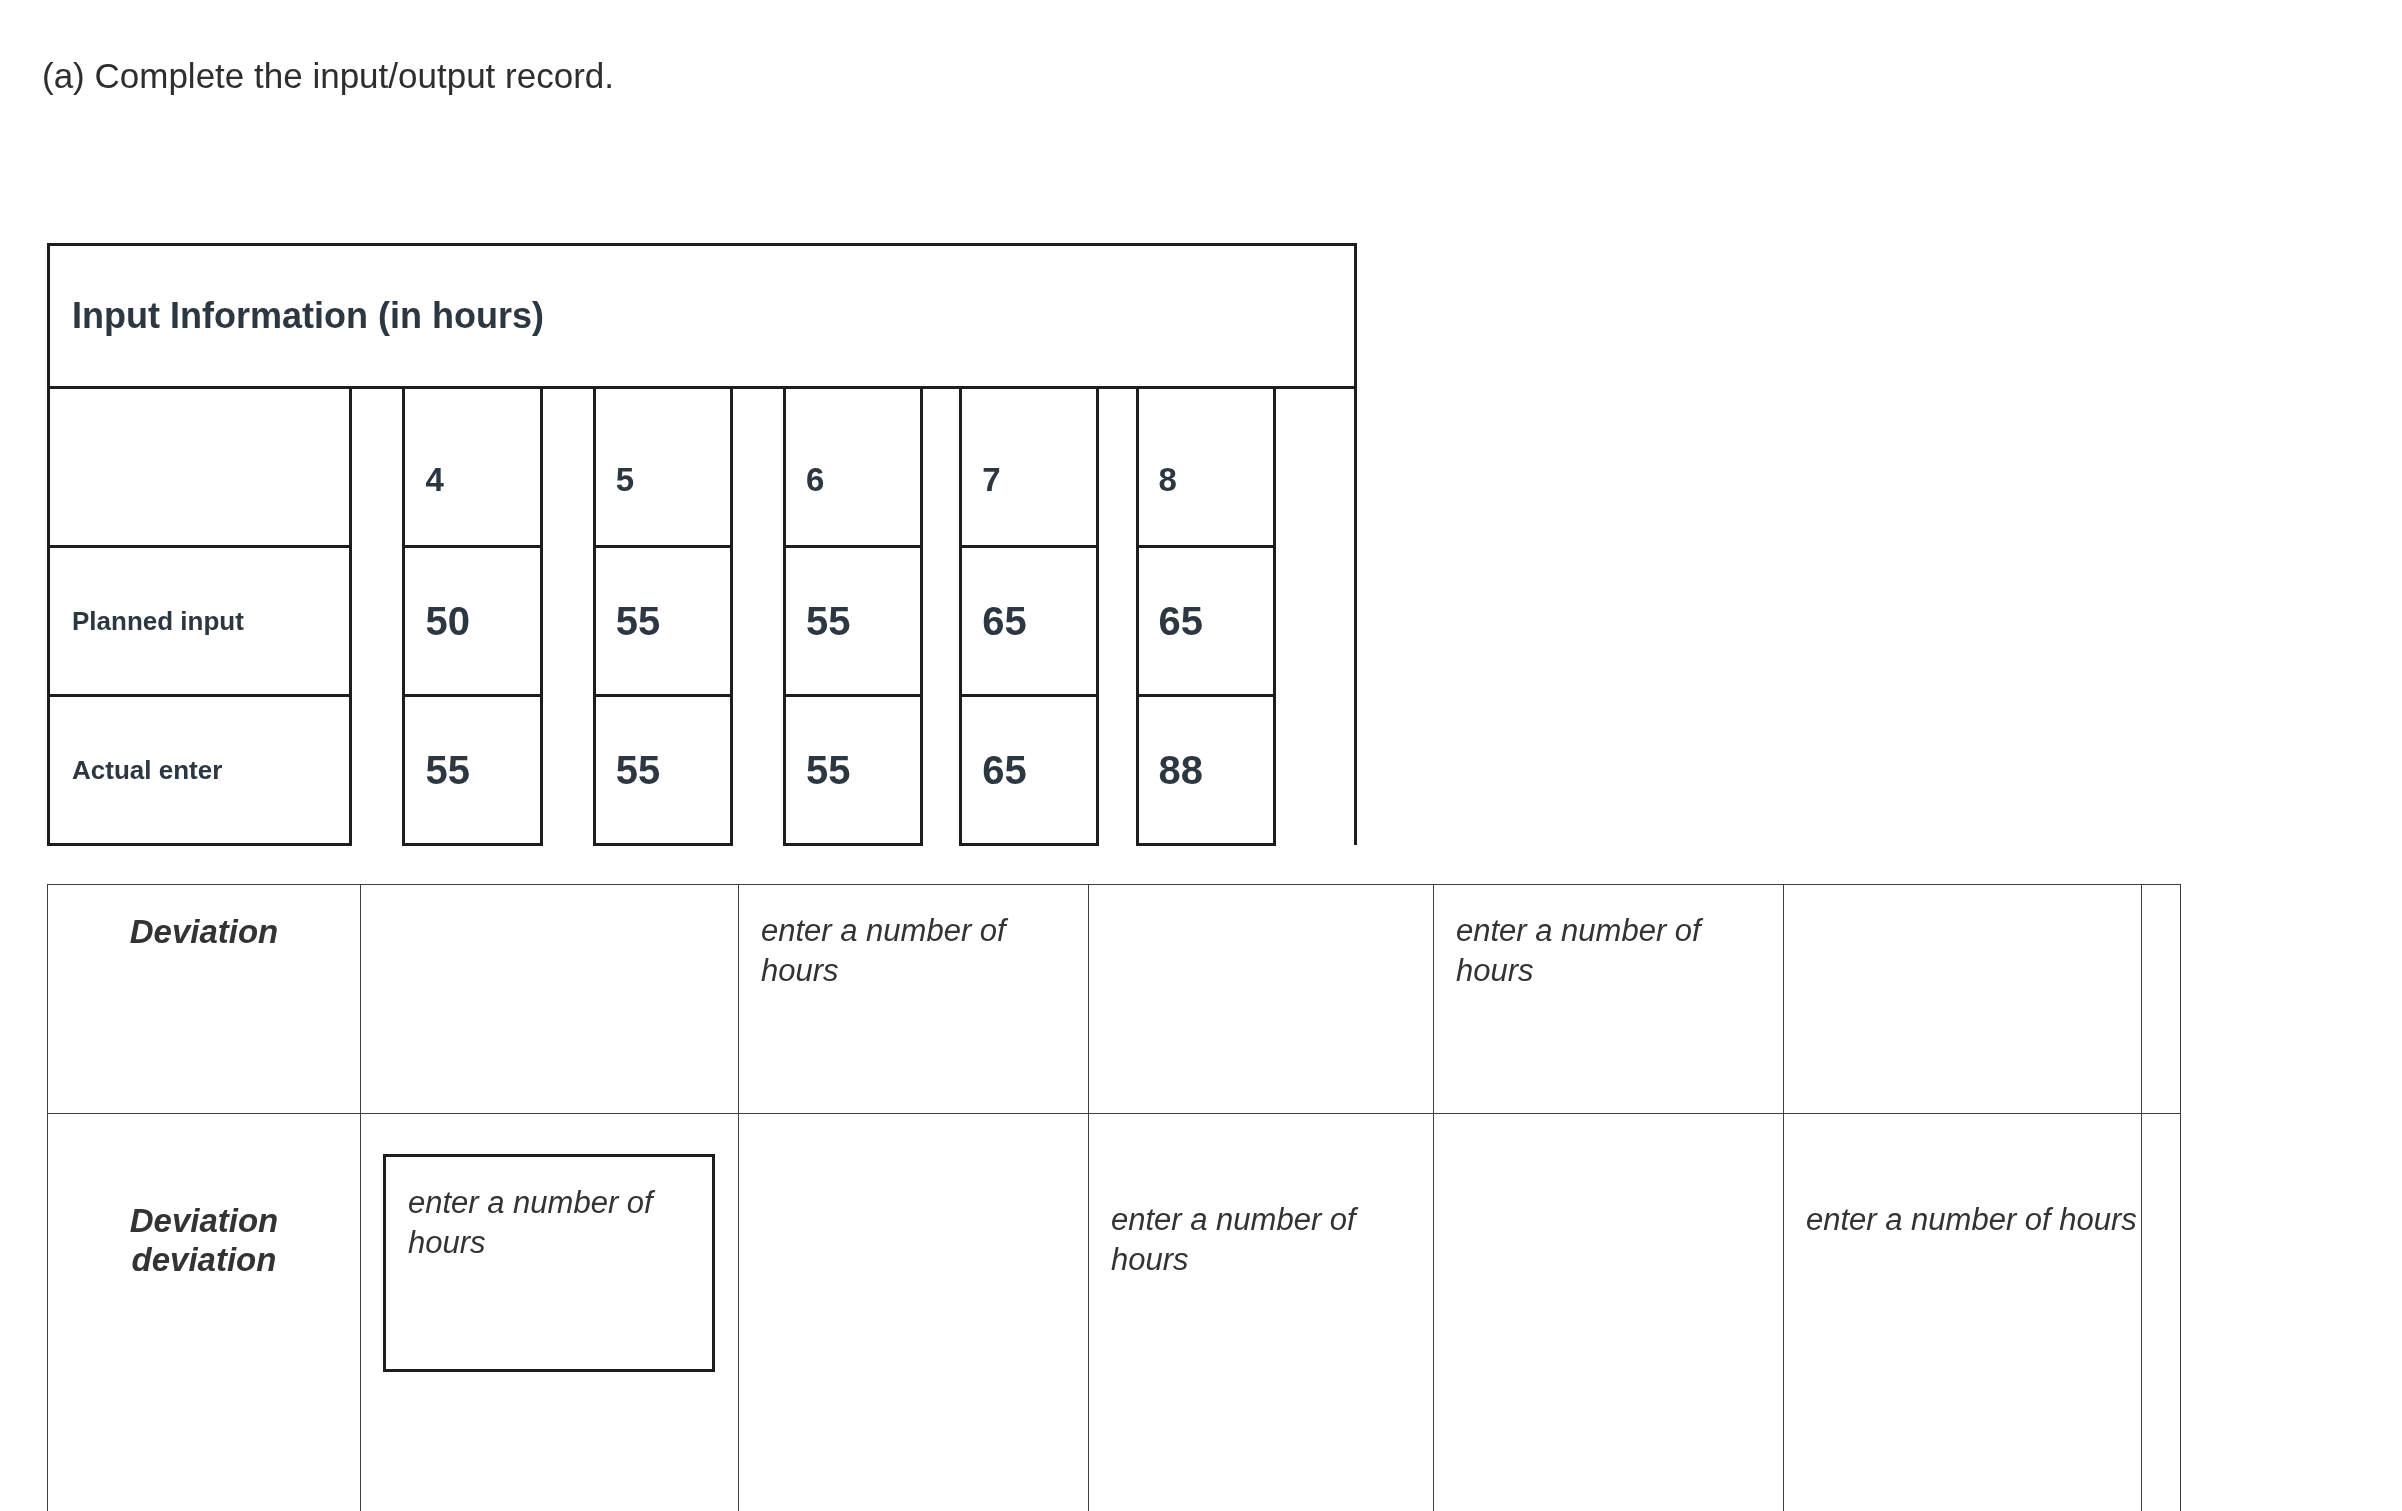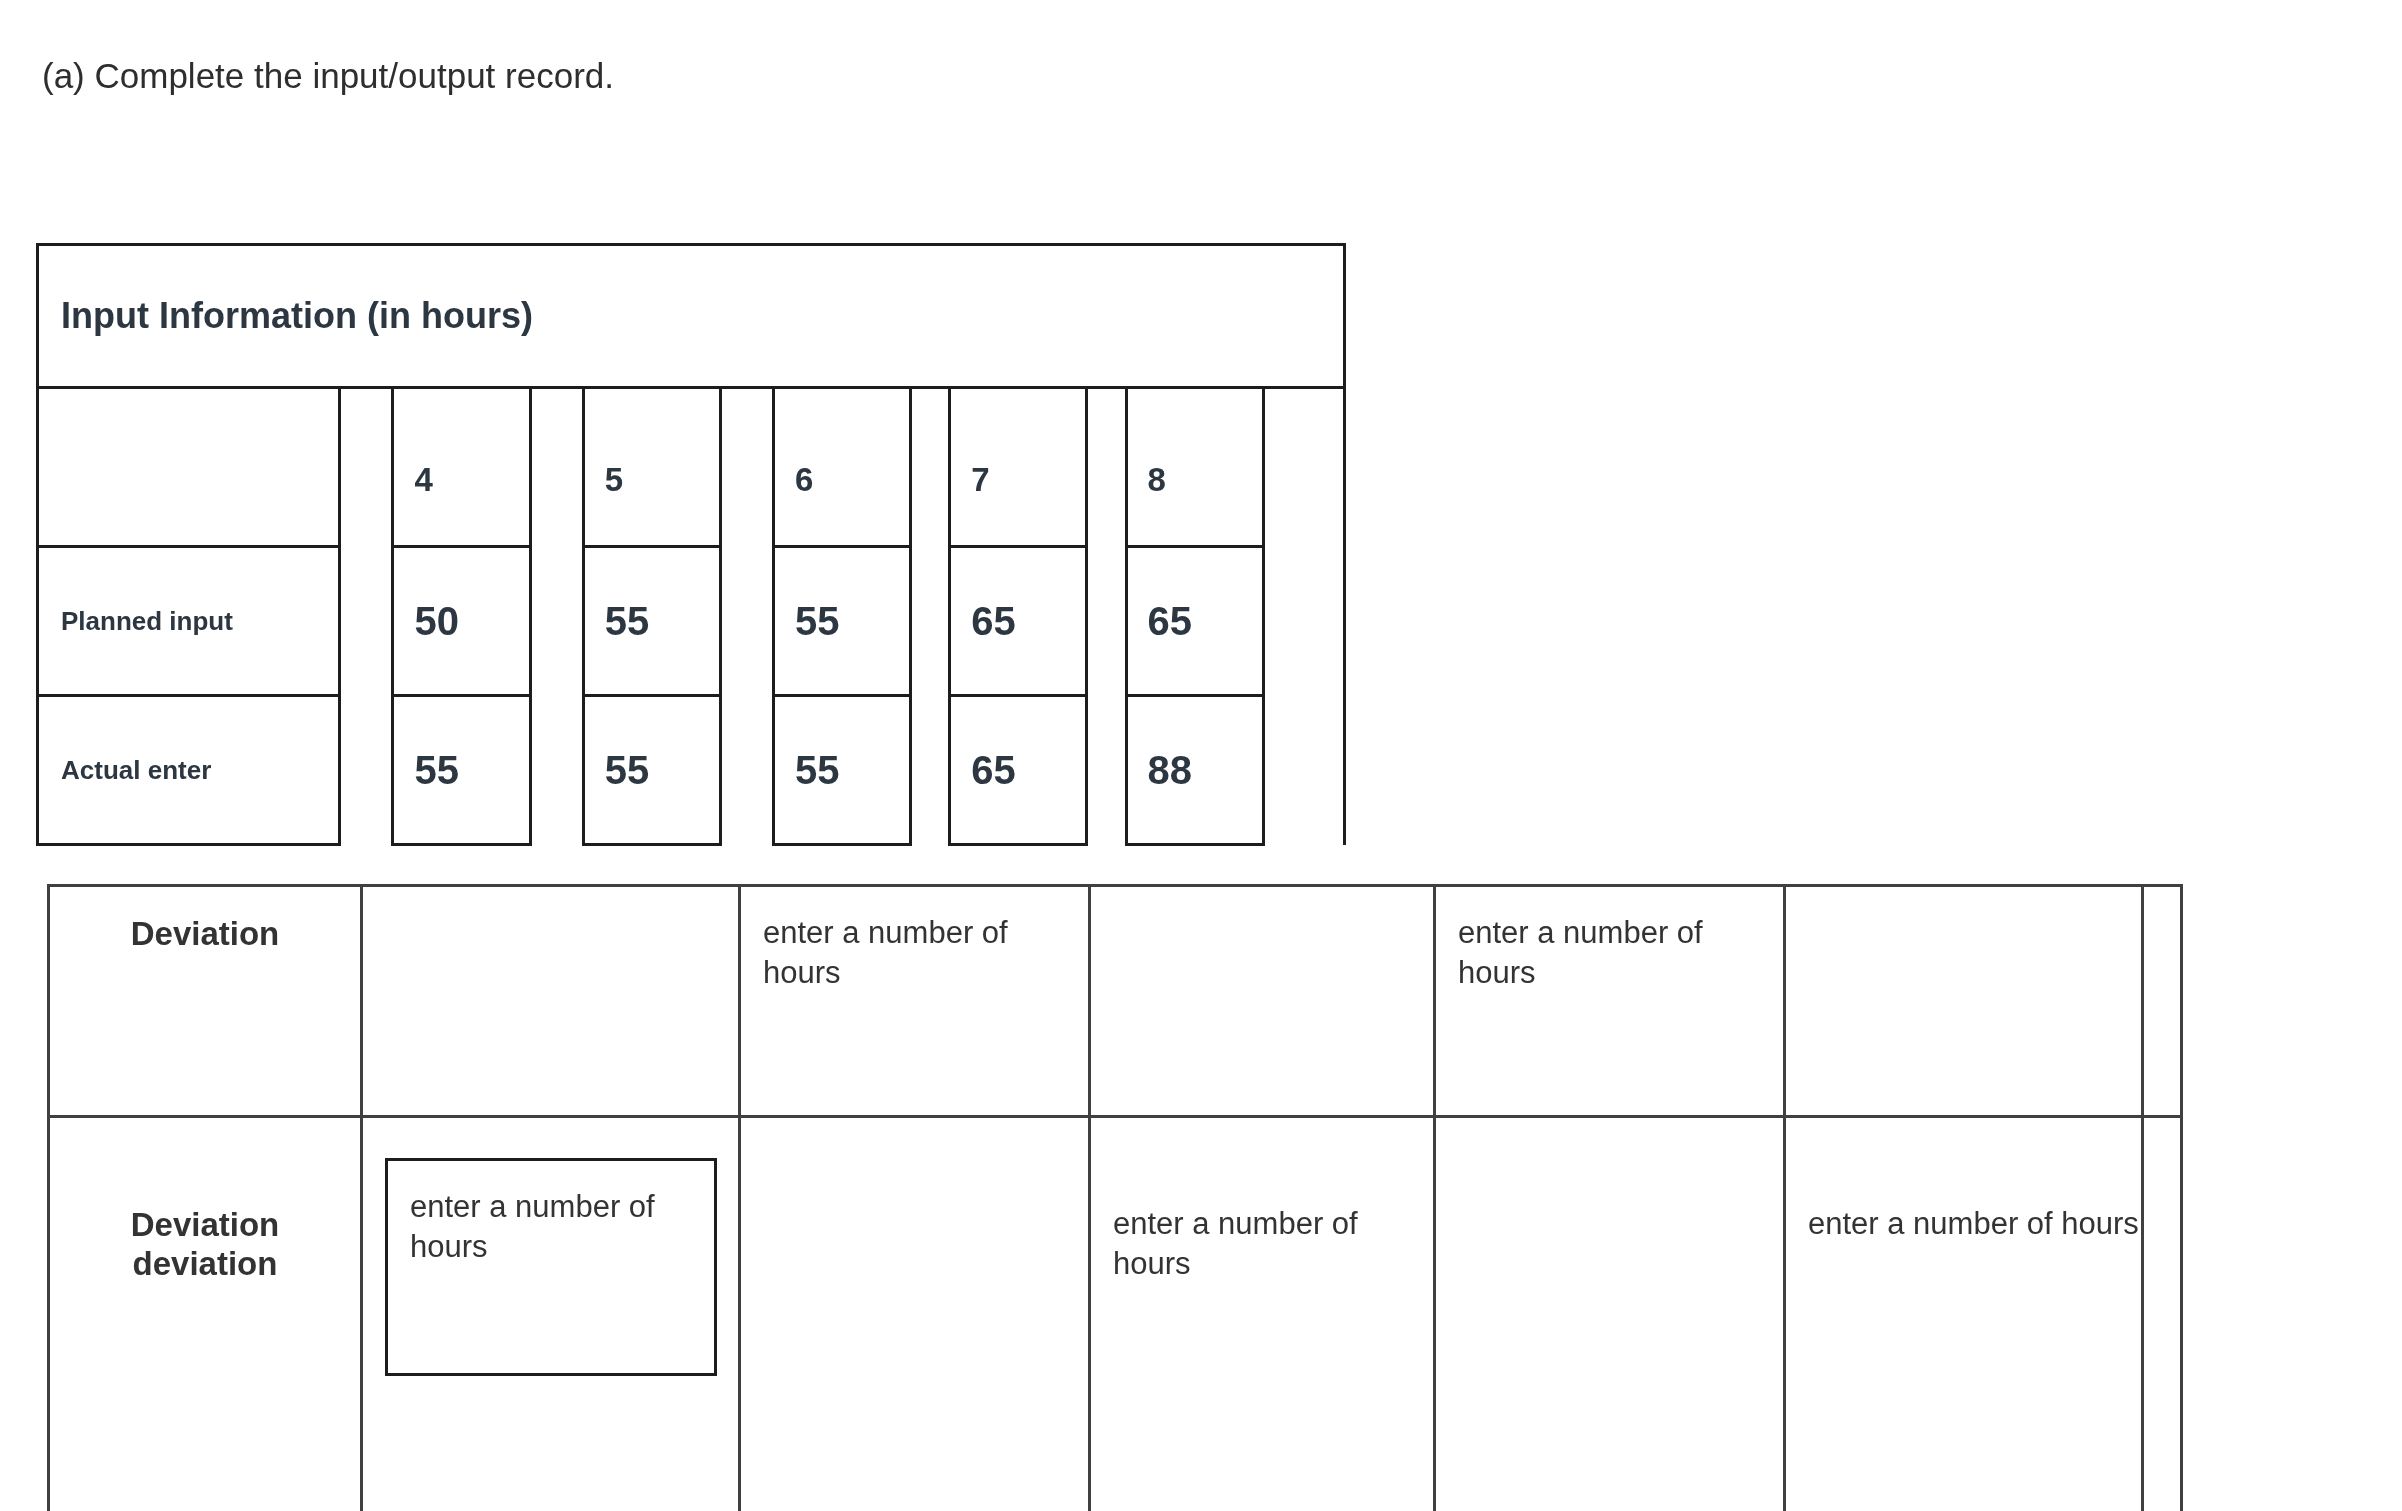--- a/index.html
+++ b/index.html
@@ -30,21 +30,21 @@
     color: #2e2e2e;
     font-weight: 400;
   }
   .prose p.part-a {
     margin-top: 36px;
   }
 
   
   .table-one {
     position: absolute;
-    left: 36px;
+    left: 47px;
     top: 243px;
     width: 1310px;
     border-collapse: collapse;
     table-layout: fixed;
   }
   .table-one td {
     border: 3px solid #1d1d1d;
     vertical-align: middle;
     padding: 0;
     background: #ffffff;
@@ -94,24 +94,25 @@
   
   .table-two {
     position: absolute;
     left: 47px;
     top: 884px;
     width: 2133px;
     border-collapse: collapse;
     table-layout: fixed;
   }
   .table-two td {
-    border: 3px solid #404040;
+    border: 1px solid #404040;
     vertical-align: top;
     padding: 0;
     background: #ffffff;
+    font-style: italic;
   }
   .t2-label {
     font-size: 33px;
     font-weight: bold;
     color: #333333;
     text-align: center;
     vertical-align: top;
     padding-top: 28px !important;
     line-height: 1.18;
   }

